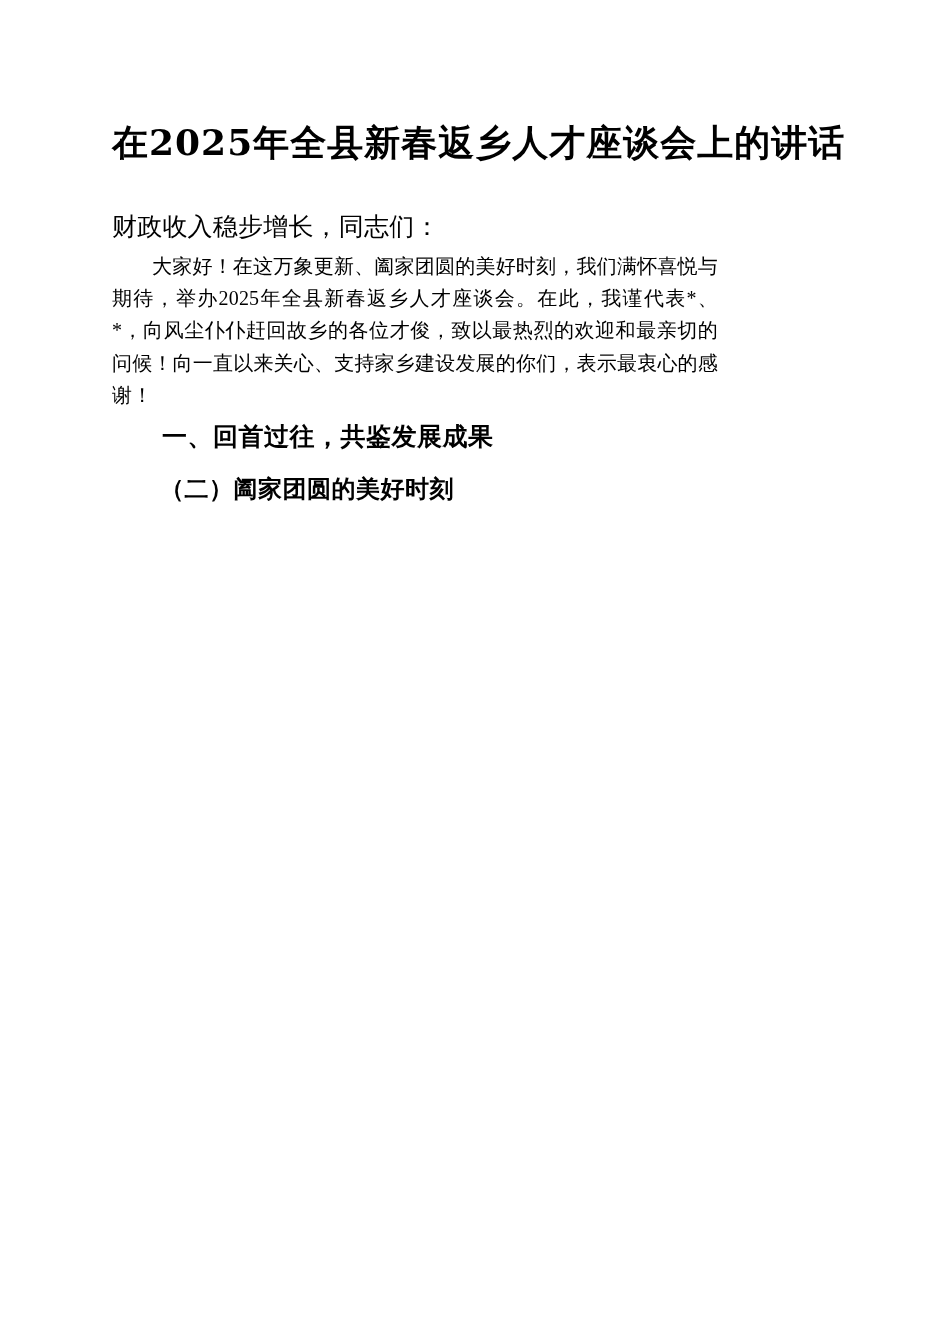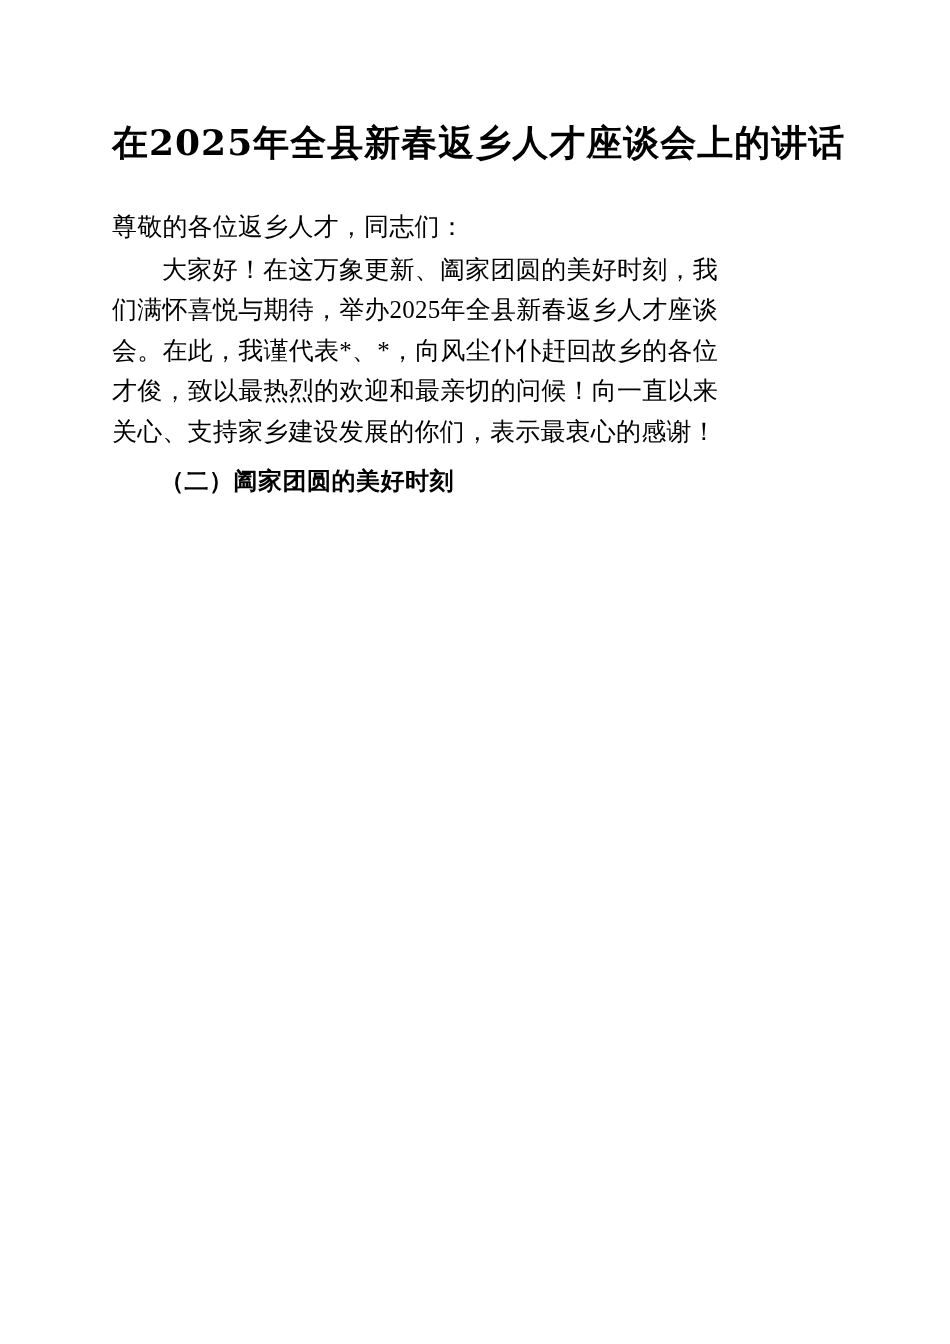--- a/index.html
+++ b/index.html
@@ -33,21 +33,21 @@
   }
   .salutation {
     font-size: 25px;
     line-height: 1.62;
     margin: 0 0 2px 0;
     text-align: justify;
     text-justify: inter-ideograph;
     letter-spacing: 0.2px;
   }
   .para {
-    font-size: 25px;
+    font-size: 20px;
     line-height: 1.62;
     margin: 0;
     text-indent: 2em;
     text-align: justify;
     text-justify: inter-ideograph;
     letter-spacing: 0.2px;
   }
   .heading-1 {
     font-family: "DejaVu Sans", "Liberation Sans", sans-serif;
     font-weight: bold;
@@ -67,24 +67,25 @@
   }
   .spacer-sm { height: 6px; }
 </style>
 </head>
 <body>
 
 <div class="page">
 
   <h1 class="doc-title">在2025年全县新春返乡人才座谈会上的讲话</h1>
 
-  <p class="salutation">尊敬的各位返乡人才，同志们：</p>
+  <p class="salutation">财政收入稳步增长，同志们：</p>
 
   <p class="para">大家好！在这万象更新、阖家团圆的美好时刻，我们满怀喜悦与期待，举办2025年全县新春返乡人才座谈会。在此，我谨代表*、*，向风尘仆仆赶回故乡的各位才俊，致以最热烈的欢迎和最亲切的问候！向一直以来关心、支持家乡建设发展的你们，表示最衷心的感谢！</p>
 
+  <h2 class="heading-1">一、回首过往，共鉴发展成果</h2>
 
 
 
   <div class="spacer-sm"></div>
 
   <h3 class="heading-2">（二）阖家团圆的美好时刻</h3>
 
 
 </div>
 

